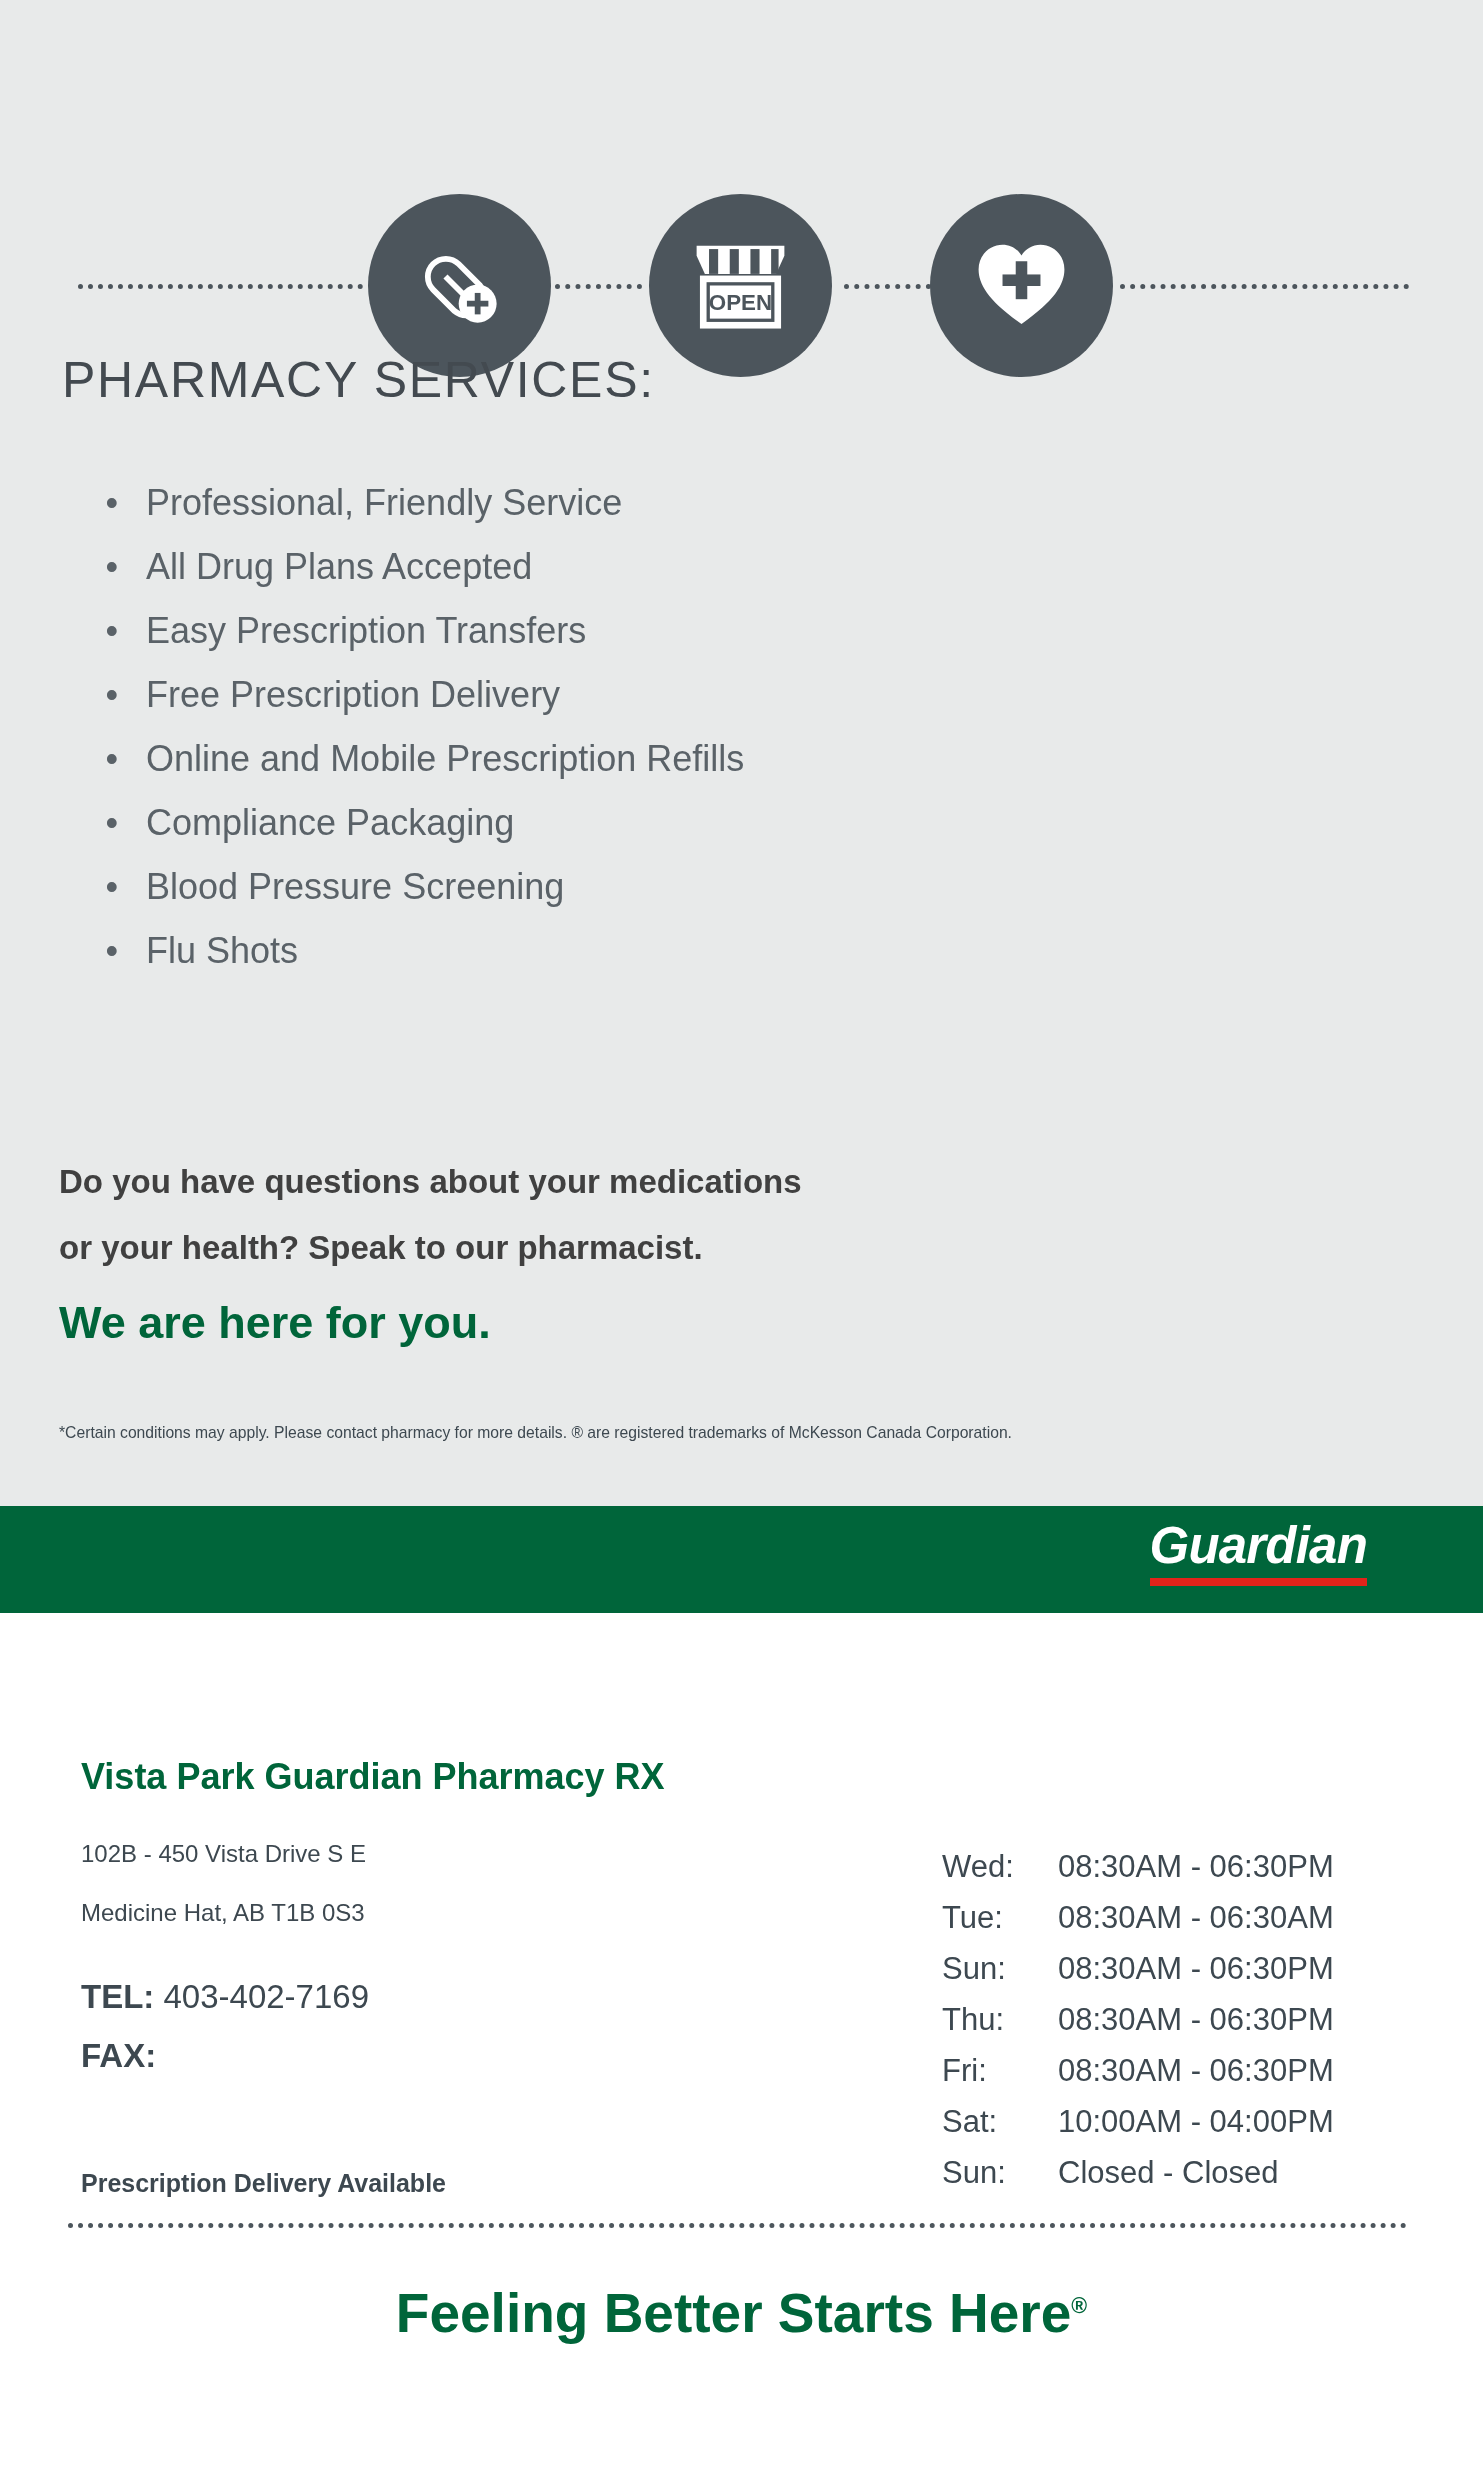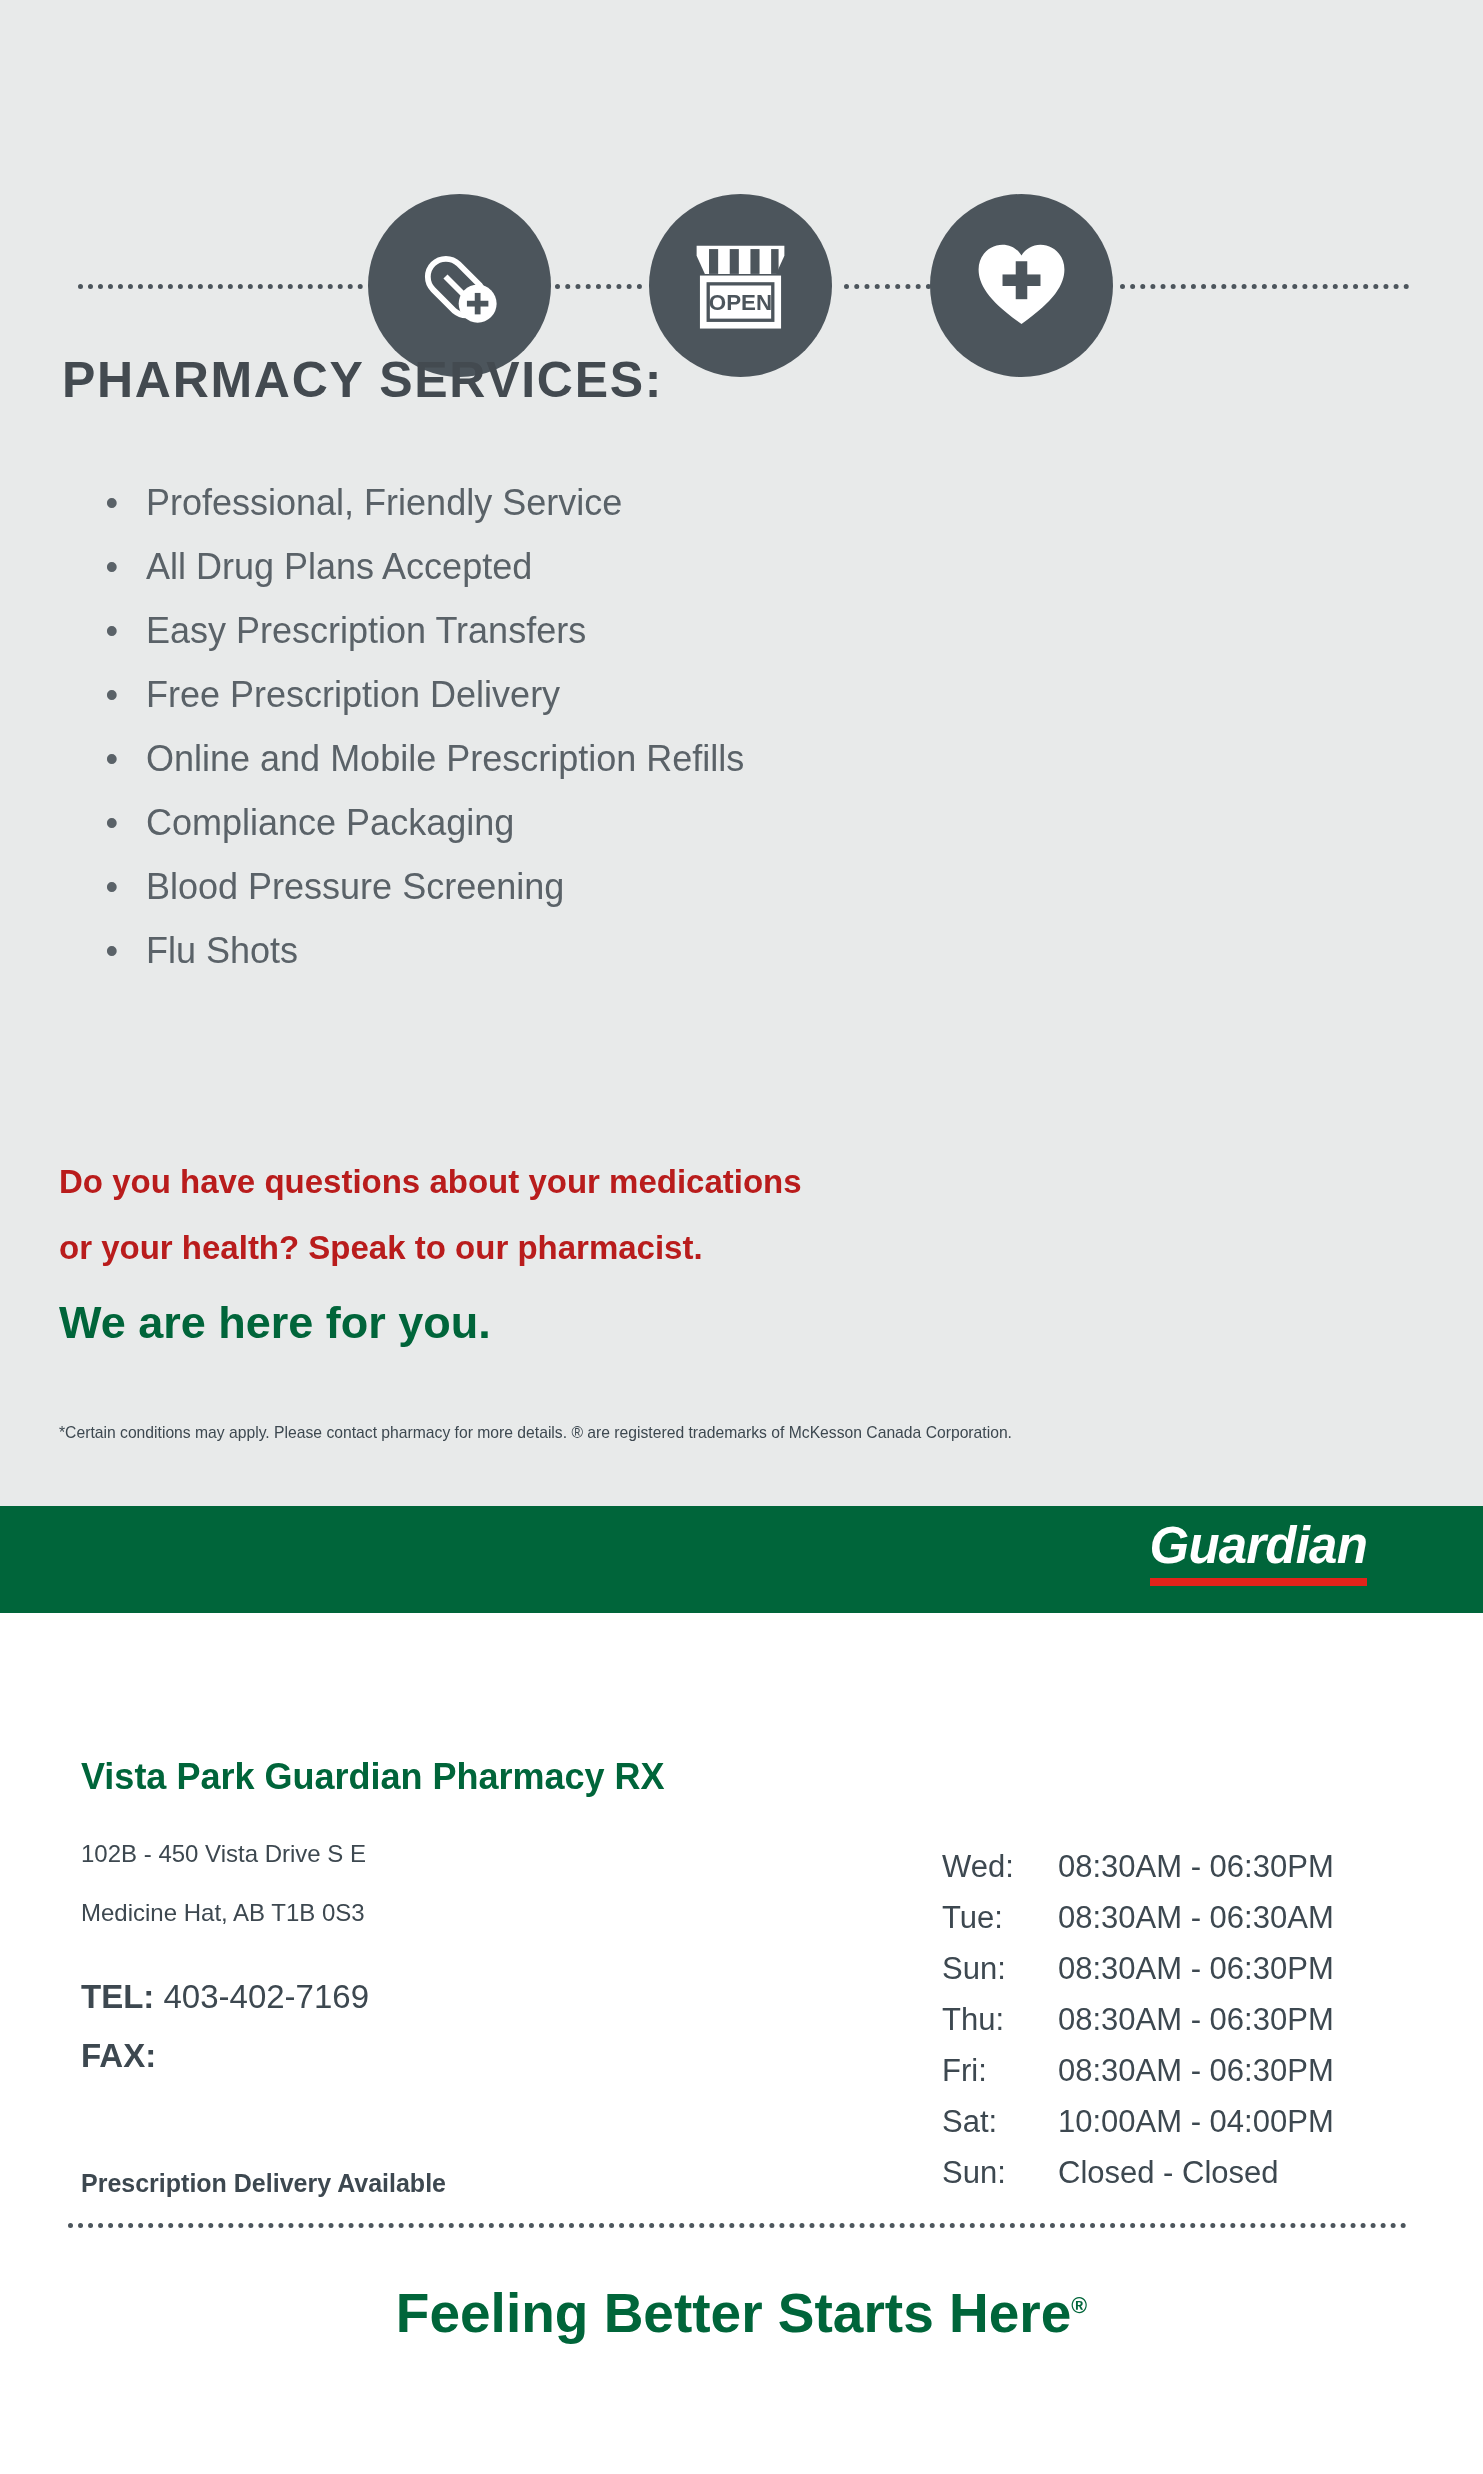--- a/index.html
+++ b/index.html
@@ -64,21 +64,21 @@
   .circle.c2 { left: 649px; }
   .circle.c3 { left: 930px; }
   .circle svg { display: block; }
 
   
   .services-title {
     position: absolute;
     left: 62px;
     top: 351px;
     font-size: 50px;
-    font-weight: bold;
+    font-weight: normal;
     letter-spacing: 1.7px;
     color: #434a50;
   }
 
   
   .svc-list {
     position: absolute;
     left: 99px;
     top: 471px;
     margin: 0;
@@ -103,21 +103,21 @@
 
   
   .question {
     position: absolute;
     left: 59px;
     top: 1149px;
     width: 1157px;
     font-size: 33px;
     line-height: 66px;
     font-weight: bold;
-    color: #b91c1c;
+    color: #404040;
   }
   .here-for-you {
     position: absolute;
     left: 59px;
     top: 1297px;
     font-size: 45px;
     font-weight: bold;
     color: #00653a;
   }
   .disclaimer {

